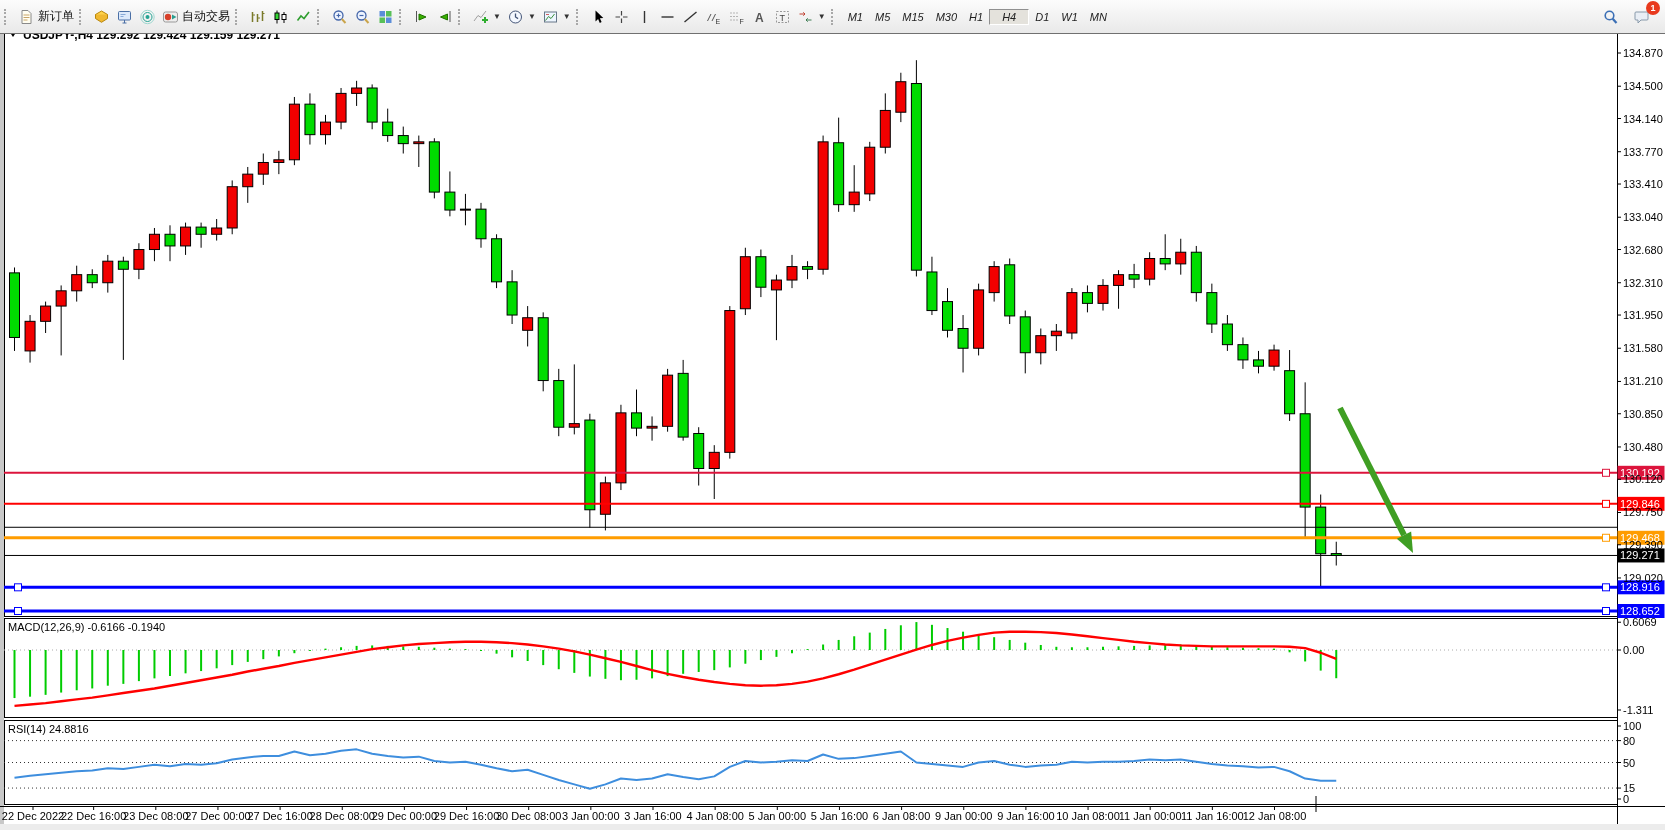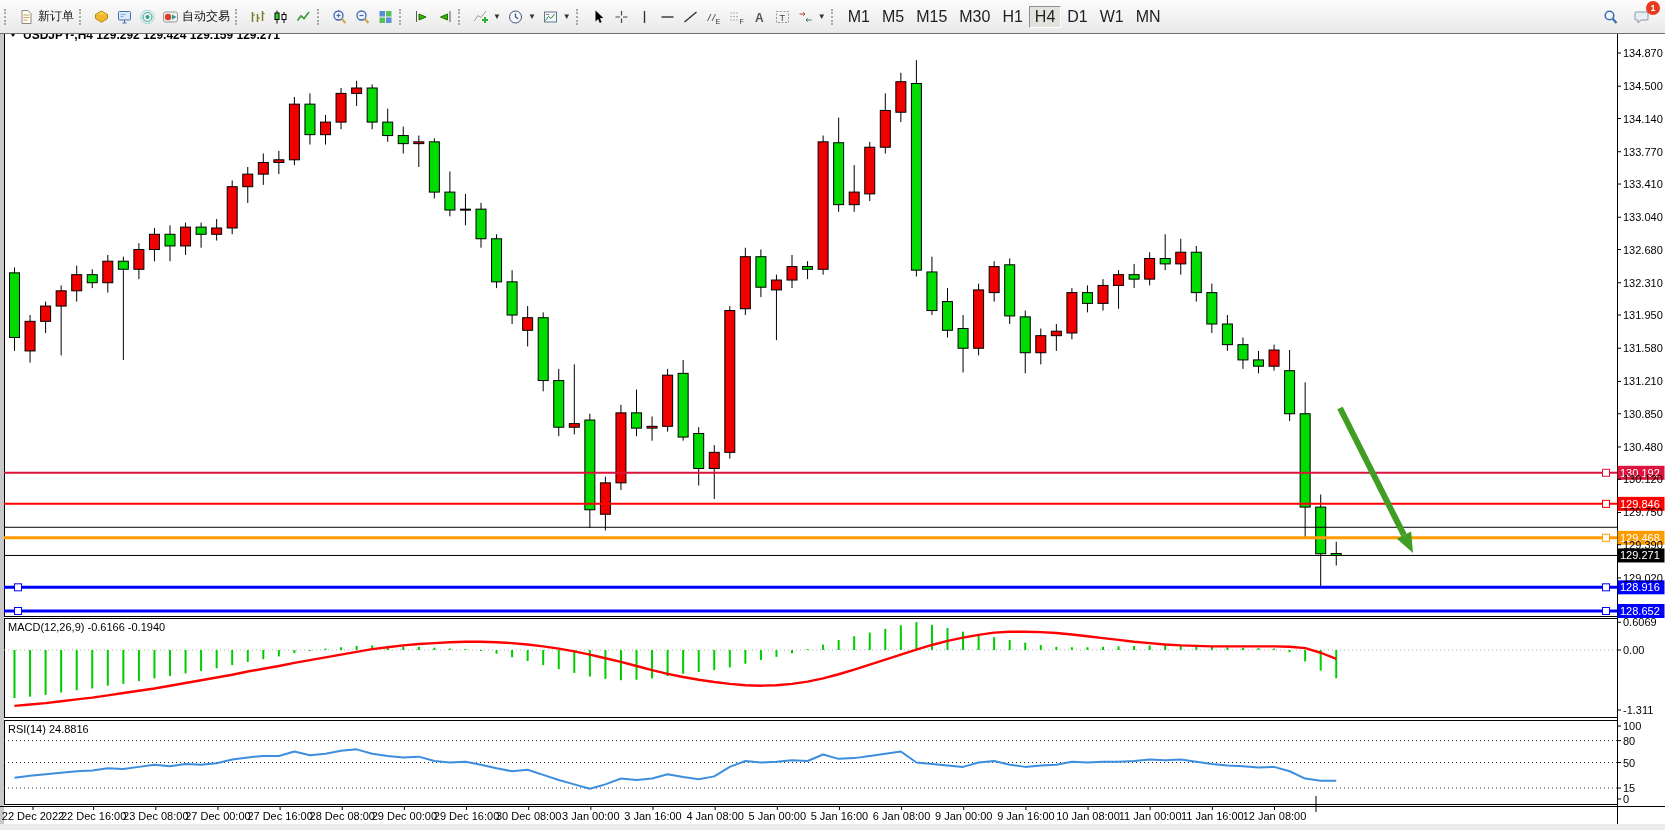--- a/index.html
+++ b/index.html
@@ -5,23 +5,23 @@
   html,body{margin:0;padding:0;width:1665px;height:830px;overflow:hidden;background:#fff;
     font-family:"Liberation Sans",sans-serif;}
   #toolbar{position:absolute;top:0;left:0;width:1665px;height:34px;box-sizing:border-box;
     background:linear-gradient(#fcfcfc,#e9e9e9);border-bottom:1px solid #707070;
     display:flex;align-items:center;padding:0 2px;z-index:5;}
   .tb-grip{width:5px;height:16px;border-left:2px dotted #a8a8a8;margin:0 4px 0 2px;}
   .tb-btn{display:flex;align-items:center;gap:3px;height:19px;padding:1px 3px;
     font-size:12px;color:#111;white-space:nowrap;}
   .tb-btn svg{display:block;}
   .caret{font-size:8px;color:#333;margin-left:1px;}
-  .tf{padding:2px 6px;font-size:16px;color:#222;}
+  .tf{padding:2px 6px;font-size:11px;color:#222;font-style:italic;}
   .tf.active{background:#e4e2dc;border:1px solid;border-color:#8f8f8f #ffffff #ffffff #8f8f8f;
-    padding:1px 5px;}
+    padding:1px 12px;}
   #tb-right{margin-left:auto;display:flex;align-items:center;gap:8px;margin-right:10px;}
   .badge{position:absolute;top:-5px;right:-7px;background:#e8391d;color:#fff;width:14px;height:14px;
     border-radius:50%;font-size:9px;line-height:14px;text-align:center;font-weight:bold;}
   .rel{position:relative;}
   #chart-svg{position:absolute;top:0;left:0;}
   text{font-family:"Liberation Sans",sans-serif;}
   .ax{font-size:11px;fill:#000;}
   .axw{font-size:11px;fill:#fff;}
   .ttl{font-size:12px;font-weight:bold;fill:#000;}
   .pl{font-size:11px;fill:#000;}

